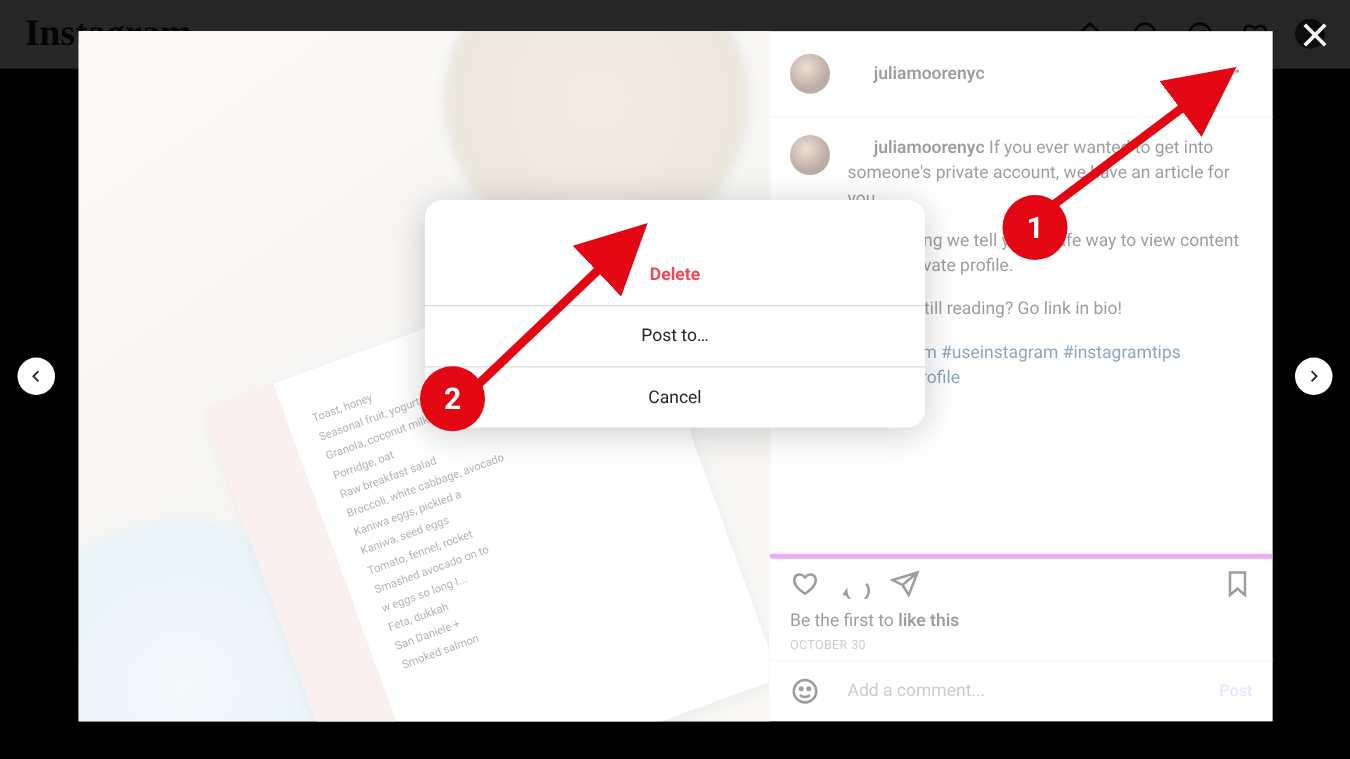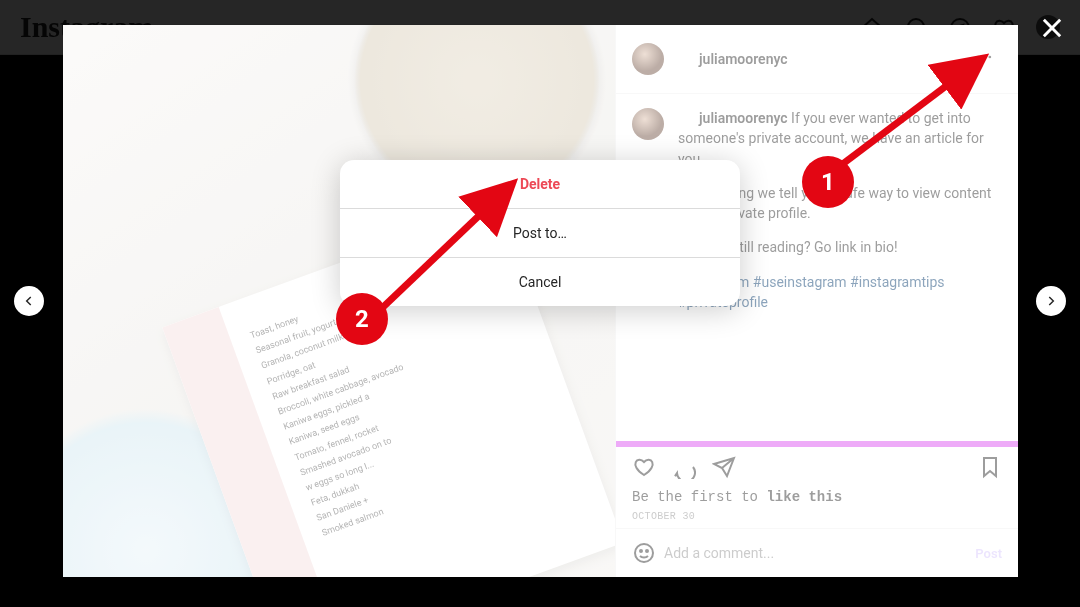--- a/index.html
+++ b/index.html
@@ -31,37 +31,37 @@
   .side-header{display:flex;align-items:center;padding:14px 16px;border-bottom:1px solid #efefef;}
   .avatar{width:32px;height:32px;border-radius:50%;background:radial-gradient(circle at 40% 35%, #d9b9a3 0%, #6b4a3a 60%);margin-right:14px;flex-shrink:0;}
   .username{font-weight:600;font-size:14px;color:#262626;margin-left:21px;}
   .more-btn{margin-left:auto;cursor:pointer;padding:8px;}
   .more-btn svg{width:20px;height:20px;}
   .caption-area{padding:14px 16px 0 16px;flex:1;overflow:hidden;font-size:14px;line-height:1.45;color:#262626;}
   .caption-row{display:flex;margin-bottom:8px;}
   .caption-text{flex:1;}
   .caption-text p{margin:0 0 14px 0;}
   .hashtag{color:#00376b;}
-  .actions{border-top:6px solid #d946ef;padding:8px 16px 6px;font-family:Liberation Mono, monospace;}
+  .actions{border-top:4px solid #d946ef;padding:8px 16px 6px;}
   .action-row{display:flex;gap:16px;align-items:center;margin-bottom:10px;}
   .action-row svg{width:24px;height:24px;stroke:#262626;fill:none;stroke-width:2;}
   .action-row .bookmark{margin-left:auto;}
   .likes-line{font-size:14px;color:#262626;margin-bottom:6px;}
   .likes-line b{font-weight:600;}
   .date{font-size:10px;letter-spacing:.3px;color:#8e8e8e;}
-  .comment-bar{border-top:1px solid #efefef;display:flex;align-items:center;padding:12px 16px;gap:8px;}
+  .comment-bar{border-top:1px solid #efefef;display:flex;align-items:center;padding:12px 16px;gap:22px;}
   .comment-bar svg{width:24px;height:24px;stroke:#262626;fill:none;stroke-width:2;}
   .comment-input{flex:1;font-size:14px;color:#8e8e8e;}
   .post-btn{font-size:13px;font-weight:600;color:#8b5cf6;opacity:.35;text-align:right;}
   
   .white-dim{position:absolute;top:25px;left:63px;width:955px;height:552px;background:rgba(255,255,255,.55);}
   
   .options{position:absolute;top:160px;left:340px;width:400px;background:#fff;border-radius:14px;overflow:hidden;box-shadow:0 4px 30px rgba(0,0,0,.2);}
   .opt{height:48px;display:flex;align-items:center;justify-content:center;font-size:14px;color:#262626;cursor:pointer;border-top:1px solid #dbdbdb;}
-  .opt:first-child{border-top:none;}
+  .opt:first-child{border-top:none;margin-top:36px;}
   .opt.danger{color:#ed4956;font-weight:700;}
   
   .anno-circle{position:absolute;width:52px;height:52px;border-radius:50%;background:#e30613;display:flex;align-items:center;justify-content:center;color:#fff;font-weight:700;font-size:24px;}
   .anno1{top:156px;left:802px;}
   .anno2{top:293px;left:336px;}
   .arrow{position:absolute;pointer-events:none;}
 </style>
 </head>
 <body>
 

